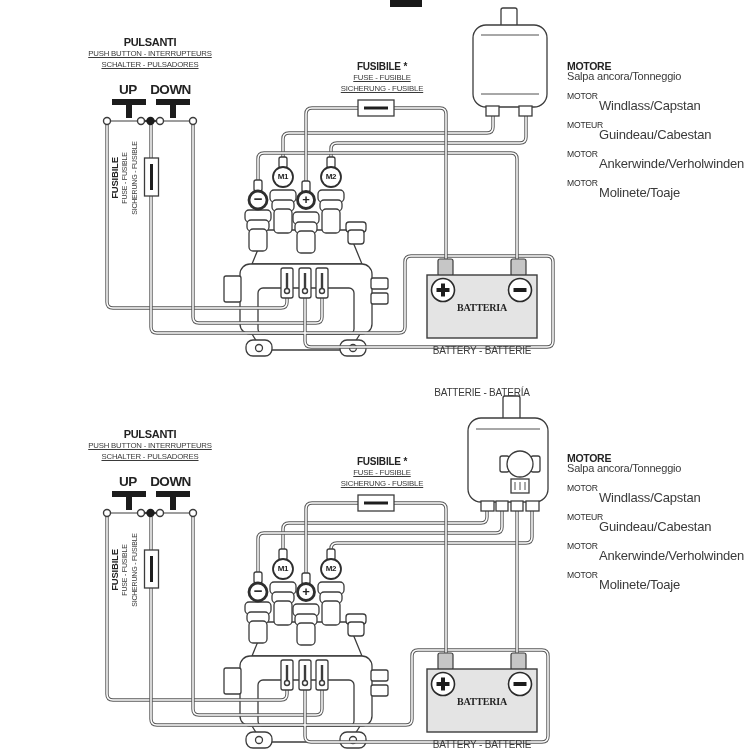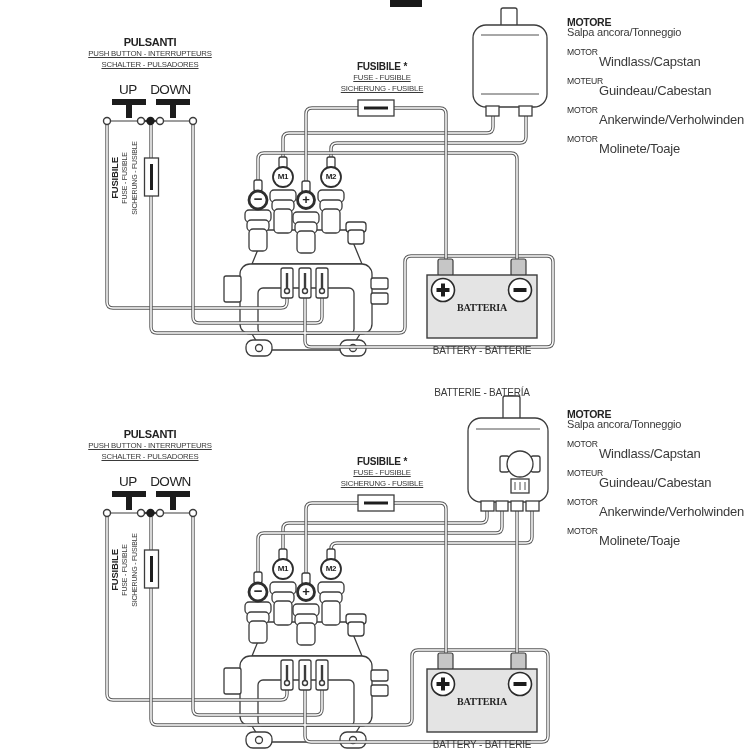--- a/index.html
+++ b/index.html
@@ -22,24 +22,24 @@
   .fline{stroke:#1e1e1e;stroke-width:3;}
   .btnbar{fill:#1c1c1c;}
   .cl{stroke:#3c3c3c;stroke-width:1.1;}
   .cl2{stroke:#3c3c3c;stroke-width:2.2;}
   .dot{fill:#1c1c1c;}
   .bc{fill:#ffffff;stroke:#3c3c3c;stroke-width:1.4;}
   
   .lbl{position:absolute;color:#232323;text-align:center;letter-spacing:-0.2px;line-height:1.15;}
   .t-title{font-size:11px;font-weight:bold;line-height:13px;letter-spacing:-0.3px;text-align:center;}
   .t-sub{font-size:7.8px;line-height:10.5px;color:#3a3a3a;text-decoration:underline;}
-  .t-updown{font-size:13.5px;font-weight:normal;letter-spacing:-0.5px;}
+  .t-updown{font-size:13.5px;font-weight:bold;letter-spacing:-0.5px;}
   .t-ftitle{font-size:10px;font-weight:bold;line-height:12px;}
   .motorblk{text-align:left;}
-  .m-title{font-size:10.5px;font-weight:bold;line-height:12px;letter-spacing:-0.3px;}
+  .m-title{font-size:10.5px;font-weight:bold;line-height:12px;letter-spacing:-0.3px;margin-top:44px;}
   .m-sub{font-size:11px;line-height:9px;color:#3a3a3a;}
   .m-lang{font-size:8.6px;line-height:10px;margin-top:10px;color:#2c2c2c;}
   .m-desc{font-size:13px;line-height:9px;color:#3a3a3a;margin-left:32px;}
   .vfuse{transform:rotate(-90deg);width:110px;height:34px;}
   .v-title{font-size:9.5px;font-weight:bold;line-height:11px;}
   .v-sub{font-size:7px;line-height:9.5px;color:#3a3a3a;}
   .b-title{font-size:10px;font-weight:bold;line-height:12px;font-family:Liberation Serif, serif;}
   .b-sub{font-size:10px;line-height:10px;color:#3a3a3a;margin-top:32px;}
   .t-m{font-size:8px;font-weight:bold;letter-spacing:-0.3px;}
   .t-minus{font-size:15px;font-weight:bold;line-height:18px;}

